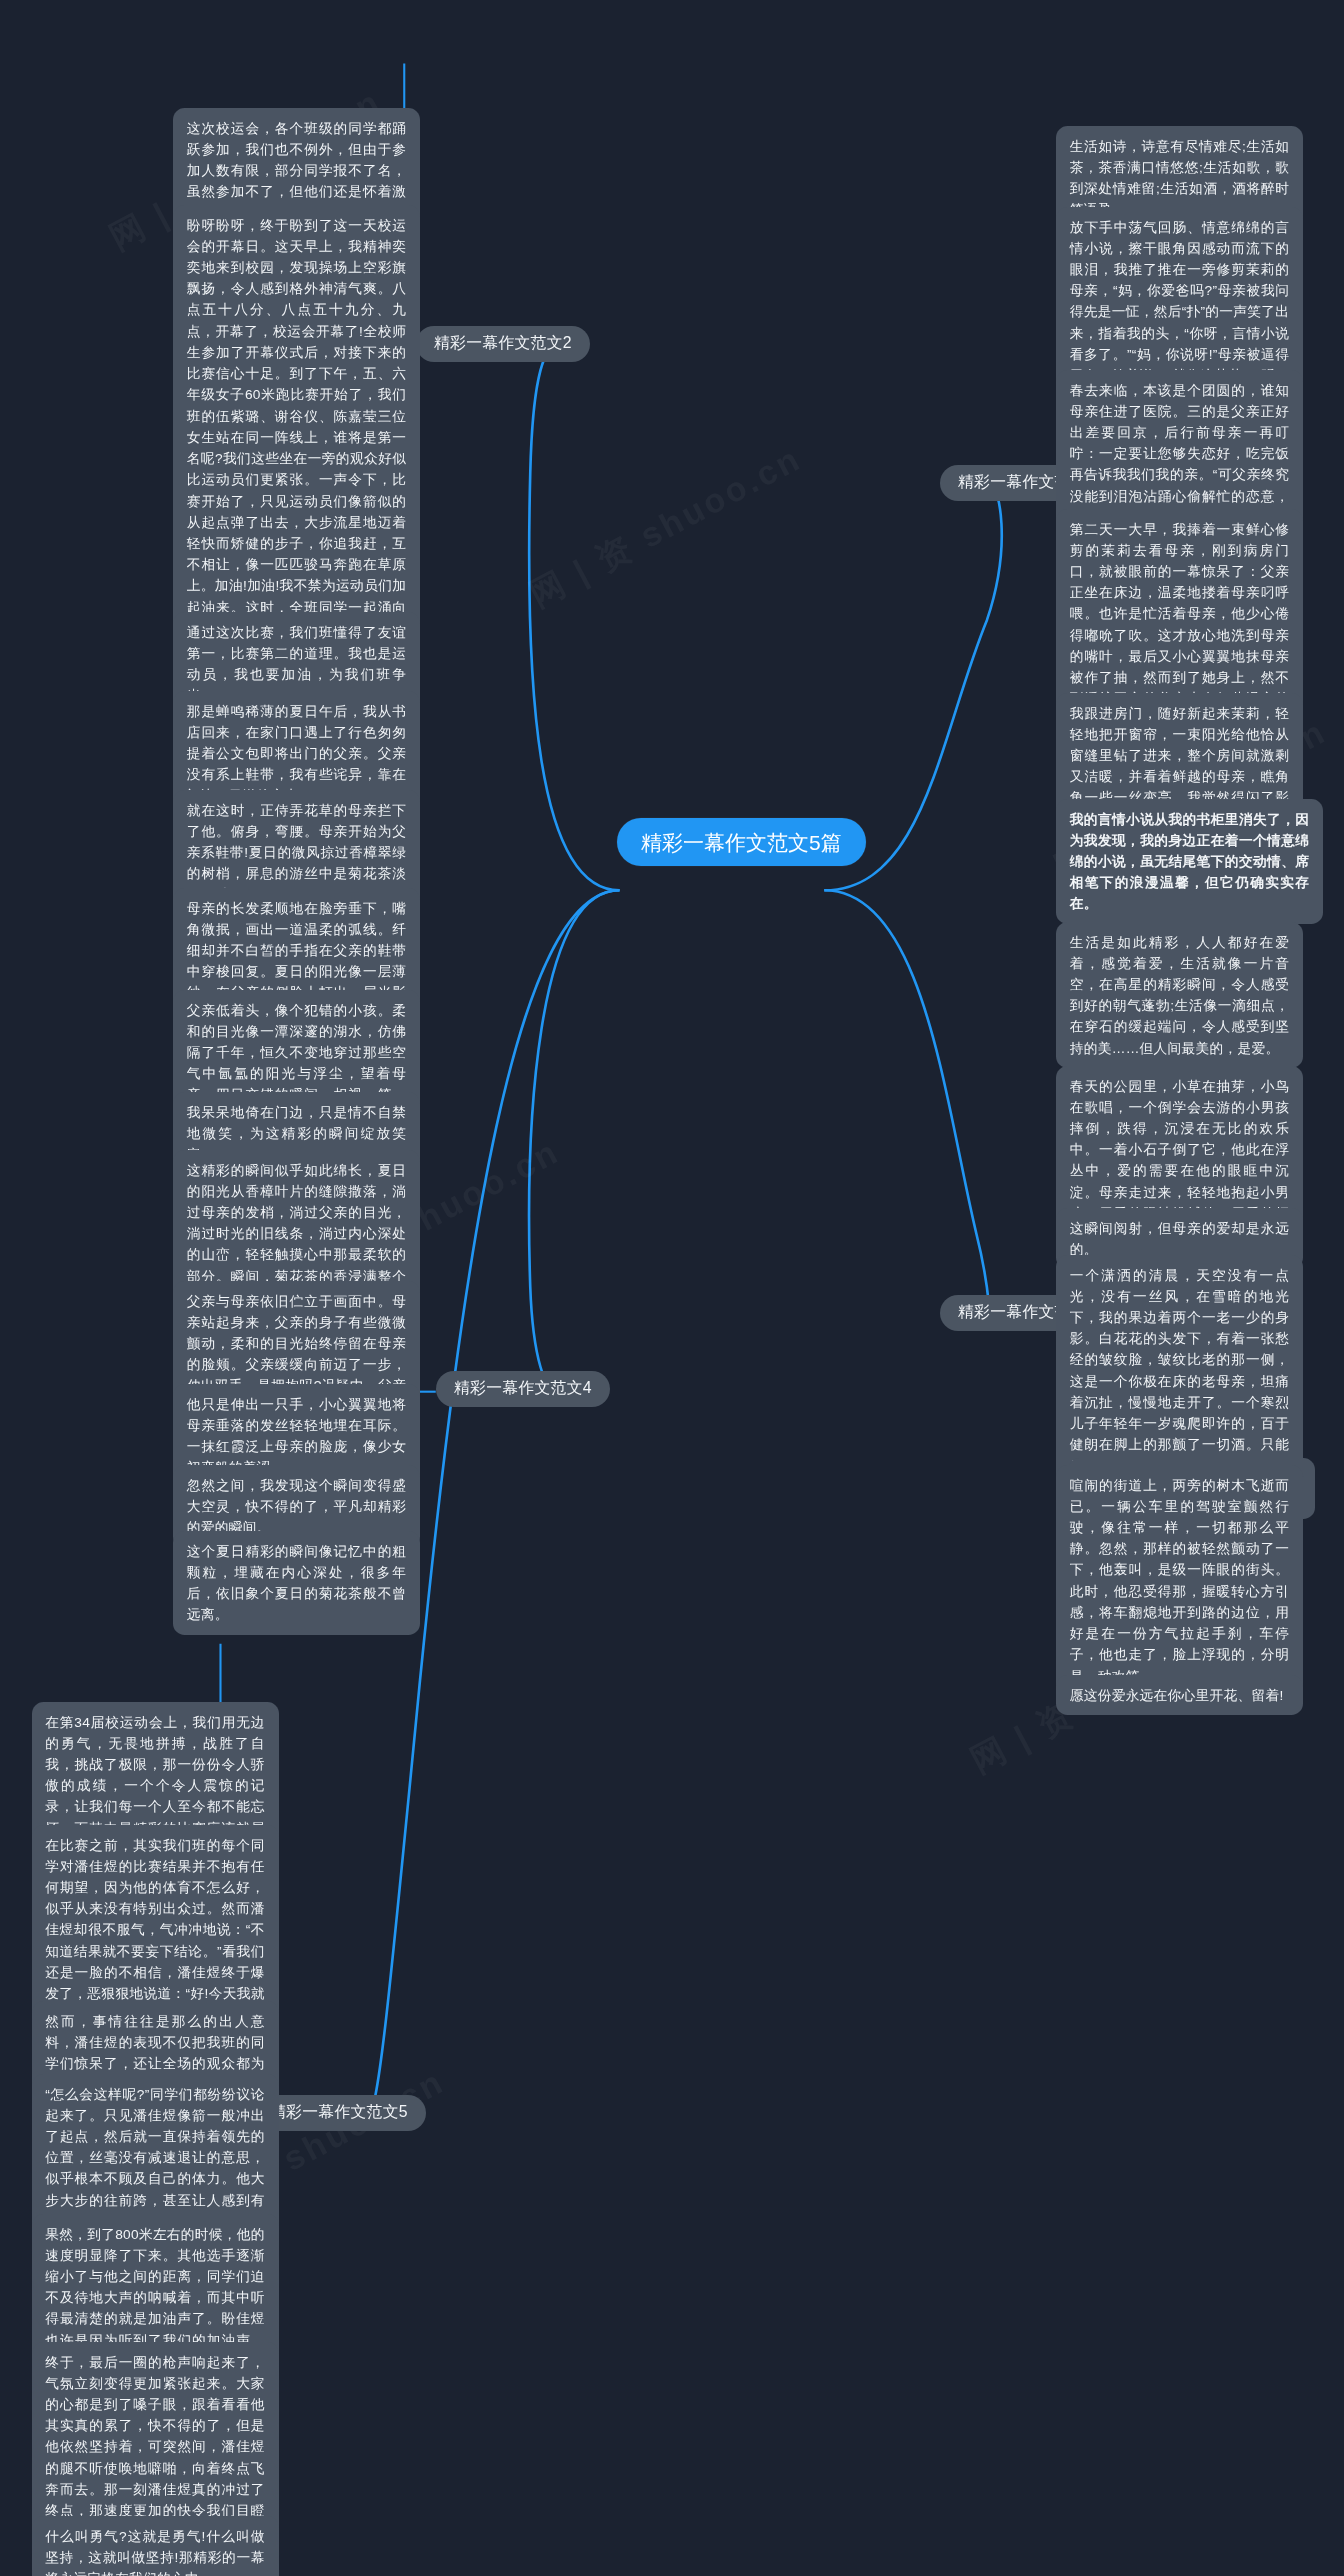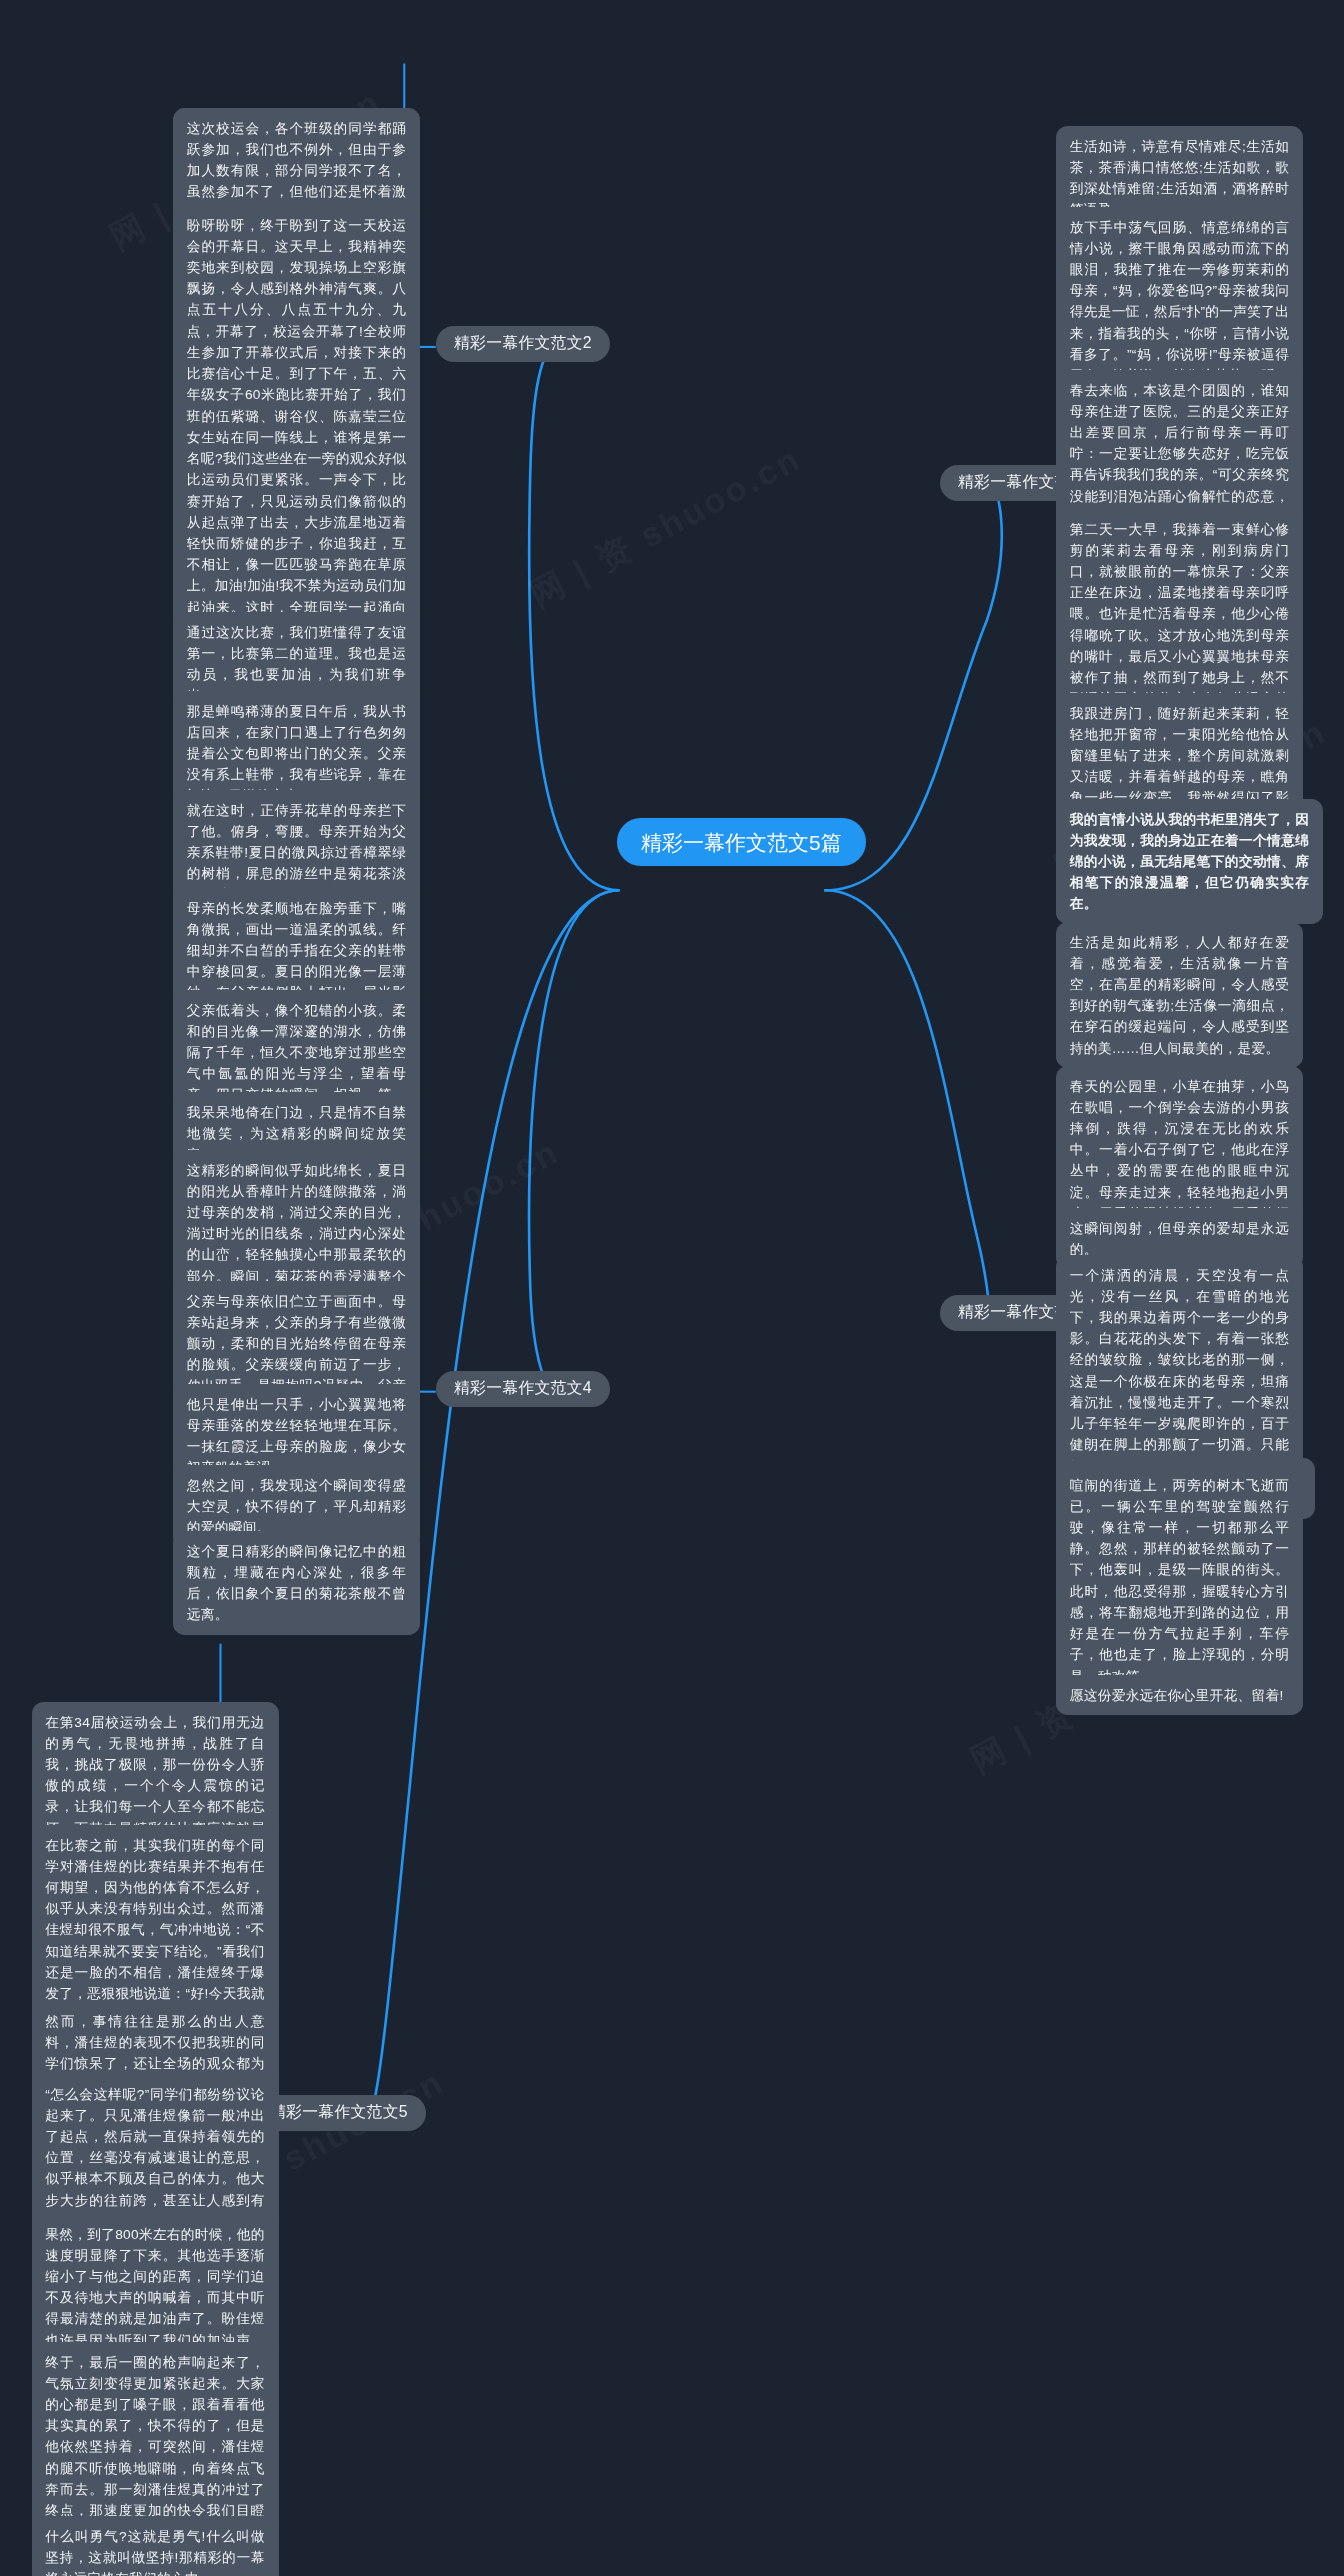--- a/index.html
+++ b/index.html
@@ -107,21 +107,21 @@
       <path d="M830 2650 L 770 2650"></path>
       <path d="M770 1400 L 770 3060"></path>
 
       <path d="M480 4030 L 420 4030"></path>
       <path d="M420 3130 L 420 4790"></path>
     </g>
   </svg>
 
   <div class="root" style="left:617px; top:818px;">精彩一幕作文范文5篇</div>
 
-  <div class="node branch" style="left:436px; top:326px;text-align:right;">精彩一幕作文范文2</div>
+  <div class="node branch" style="left:416px; top:326px;text-align:right;">精彩一幕作文范文2</div>
   <div class="node branch" style="left:940px; top:465px;">精彩一幕作文范文1</div>
   <div class="node branch" style="left:940px; top:1295px;">精彩一幕作文范文3</div>
   <div class="node branch" style="left:436px; top:1371px;">精彩一幕作文范文4</div>
   <div class="node branch" style="left:252px; top:2095px;">精彩一幕作文范文5</div>
 
   <div class="node" style="left:173px; top:108px; width:247px;">这次校运会，各个班级的同学都踊跃参加，我们也不例外，但由于参加人数有限，部分同学报不了名，虽然参加不了，但他们还是怀着激动的心情去迎接这次校运会。</div>
   <div class="node" style="left:173px; top:205px; width:247px;">盼呀盼呀，终于盼到了这一天校运会的开幕日。这天早上，我精神奕奕地来到校园，发现操场上空彩旗飘扬，令人感到格外神清气爽。八点五十八分、八点五十九分、九点，开幕了，校运会开幕了!全校师生参加了开幕仪式后，对接下来的比赛信心十足。到了下午，五、六年级女子60米跑比赛开始了，我们班的伍紫璐、谢谷仪、陈嘉莹三位女生站在同一阵线上，谁将是第一名呢?我们这些坐在一旁的观众好似比运动员们更紧张。一声令下，比赛开始了，只见运动员们像箭似的从起点弹了出去，大步流星地迈着轻快而矫健的步子，你追我赶，互不相让，像一匹匹骏马奔跑在草原上。加油!加油!我不禁为运动员们加起油来。这时，全班同学一起涌向跑道旁，为我们班的运动员们加油。真热闹啊!我不禁又这么说。于是我也涌到前面助起威来。六米、五米、四米离终点不远了，我们更是兴奋。这时，我看见领先的是伍紫璐，她四肢有节奏地挥动着，第一个到达终点，第二个到达终点的是谢谷仪，然后再到陈嘉莹。三位运动员回到班级时，同学们都涌到伍紫璐和谢谷仪身边，为她们擦汗，给她们水，并说：你们辛苦了!而陈嘉莹那边，一些同学给予她安慰，希望她不用难过。不过我知道，她已经尽力了。</div>
   <div class="node" style="left:173px; top:612px;width:247px;">通过这次比赛，我们班懂得了友谊第一，比赛第二的道理。我也是运动员，我也要加油，为我们班争光。</div>
 
   <div class="node" style="left:173px; top:691px;width:247px;">那是蝉鸣稀薄的夏日午后，我从书店回来，在家门口遇上了行色匆匆提着公文包即将出门的父亲。父亲没有系上鞋带，我有些诧异，靠在门边，目送他离去。</div>

